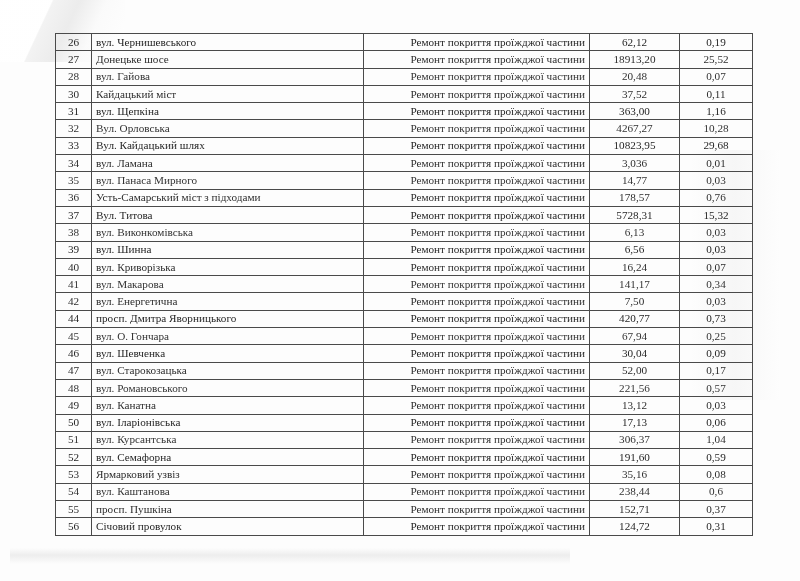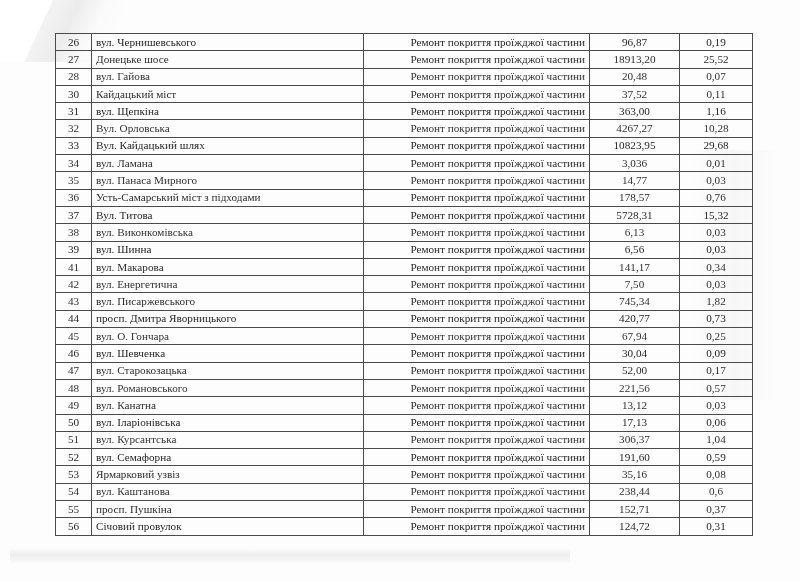--- a/index.html
+++ b/index.html
@@ -109,21 +109,21 @@
         <col class="col-object">
         <col class="col-work">
         <col class="col-cost">
         <col class="col-share">
       </colgroup>
       <tbody id="roadworks-table-body" data-name="roadworks-table-body">
           <tr data-name="table-row">
             <td class="cell-no" data-name="row-number-cell">26</td>
             <td class="cell-object" data-name="object-name-cell">вул. Чернишевського</td>
             <td class="cell-work" data-name="work-type-cell">Ремонт покриття проїжджої частини</td>
-            <td class="cell-cost" data-name="cost-value-cell">96,87</td>
+            <td class="cell-cost" data-name="cost-value-cell">62,12</td>
             <td class="cell-share" data-name="share-value-cell">0,19</td>
           </tr>
           <tr data-name="table-row">
             <td class="cell-no" data-name="row-number-cell">27</td>
             <td class="cell-object" data-name="object-name-cell">Донецьке шосе</td>
             <td class="cell-work" data-name="work-type-cell">Ремонт покриття проїжджої частини</td>
             <td class="cell-cost" data-name="cost-value-cell">18913,20</td>
             <td class="cell-share" data-name="share-value-cell">25,52</td>
           </tr>
           <tr data-name="table-row">
@@ -197,39 +197,39 @@
             <td class="cell-share" data-name="share-value-cell">0,03</td>
           </tr>
           <tr data-name="table-row">
             <td class="cell-no" data-name="row-number-cell">39</td>
             <td class="cell-object" data-name="object-name-cell">вул. Шинна</td>
             <td class="cell-work" data-name="work-type-cell">Ремонт покриття проїжджої частини</td>
             <td class="cell-cost" data-name="cost-value-cell">6,56</td>
             <td class="cell-share" data-name="share-value-cell">0,03</td>
           </tr>
           <tr data-name="table-row">
+            <td class="cell-no" data-name="row-number-cell">40</td>
+            <td class="cell-object" data-name="object-name-cell">вул. Криворізька</td>
+            <td class="cell-work" data-name="work-type-cell">Ремонт покриття проїжджої частини</td>
+            <td class="cell-cost" data-name="cost-value-cell">16,24</td>
+            <td class="cell-share" data-name="share-value-cell">0,07</td>
+          </tr>
+          <tr data-name="table-row">
             <td class="cell-no" data-name="row-number-cell">41</td>
             <td class="cell-object" data-name="object-name-cell">вул. Макарова</td>
             <td class="cell-work" data-name="work-type-cell">Ремонт покриття проїжджої частини</td>
             <td class="cell-cost" data-name="cost-value-cell">141,17</td>
             <td class="cell-share" data-name="share-value-cell">0,34</td>
           </tr>
           <tr data-name="table-row">
             <td class="cell-no" data-name="row-number-cell">42</td>
             <td class="cell-object" data-name="object-name-cell">вул. Енергетична</td>
             <td class="cell-work" data-name="work-type-cell">Ремонт покриття проїжджої частини</td>
             <td class="cell-cost" data-name="cost-value-cell">7,50</td>
             <td class="cell-share" data-name="share-value-cell">0,03</td>
-          </tr>
-          <tr data-name="table-row">
-            <td class="cell-no" data-name="row-number-cell">43</td>
-            <td class="cell-object" data-name="object-name-cell">вул. Писаржевського</td>
-            <td class="cell-work" data-name="work-type-cell">Ремонт покриття проїжджої частини</td>
-            <td class="cell-cost" data-name="cost-value-cell">745,34</td>
-            <td class="cell-share" data-name="share-value-cell">1,82</td>
           </tr>
           <tr data-name="table-row">
             <td class="cell-no" data-name="row-number-cell">44</td>
             <td class="cell-object" data-name="object-name-cell">просп. Дмитра Яворницького</td>
             <td class="cell-work" data-name="work-type-cell">Ремонт покриття проїжджої частини</td>
             <td class="cell-cost" data-name="cost-value-cell">420,77</td>
             <td class="cell-share" data-name="share-value-cell">0,73</td>
           </tr>
           <tr data-name="table-row">
             <td class="cell-no" data-name="row-number-cell">45</td>

